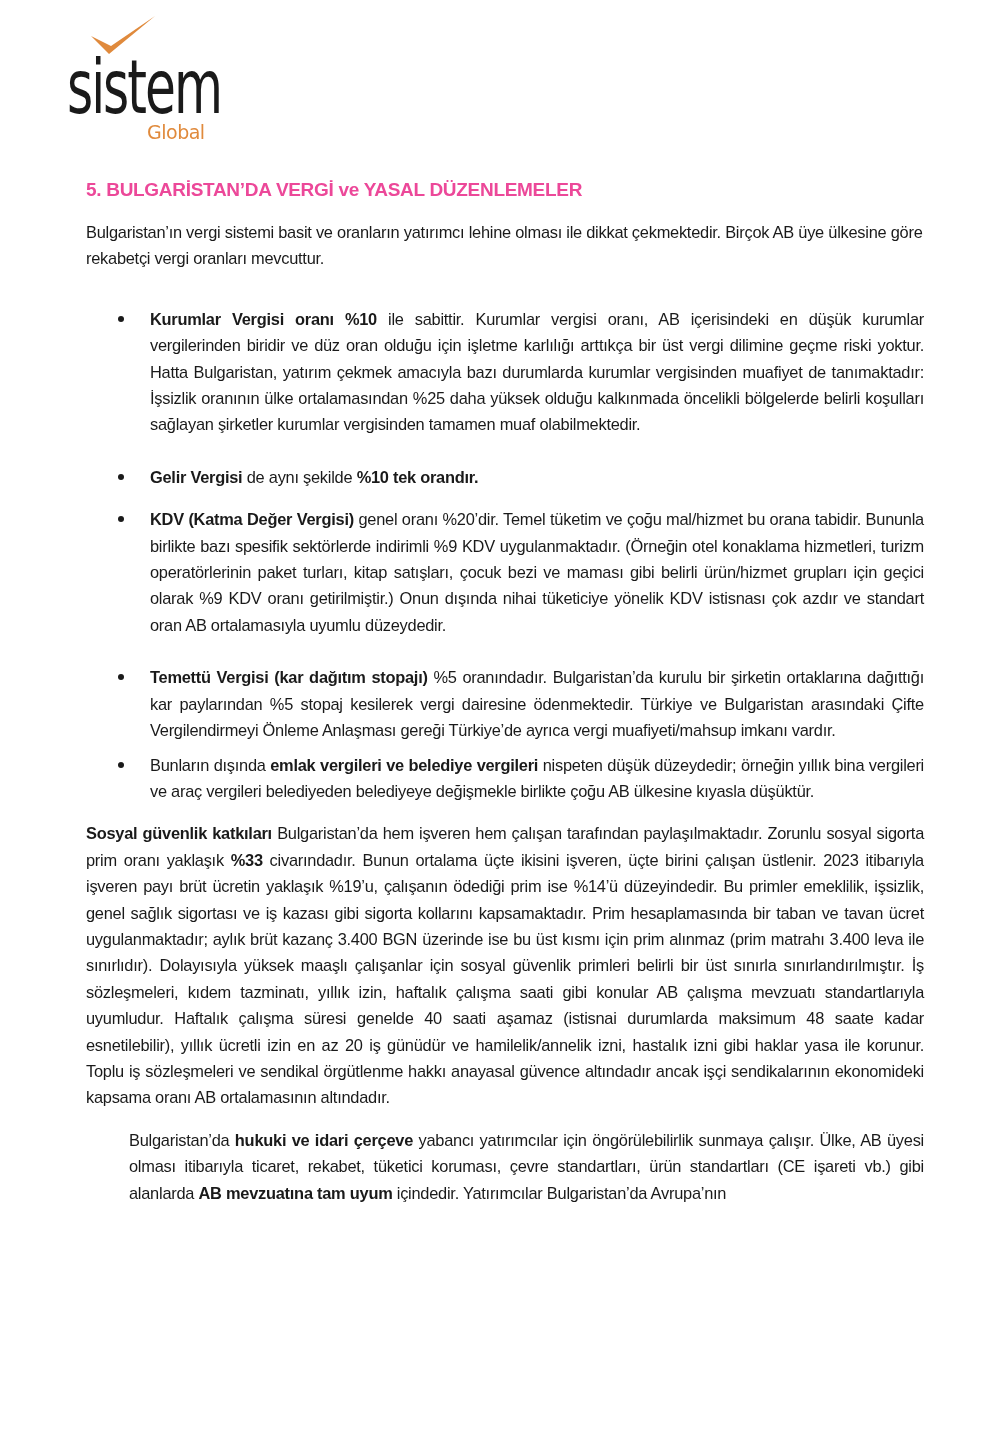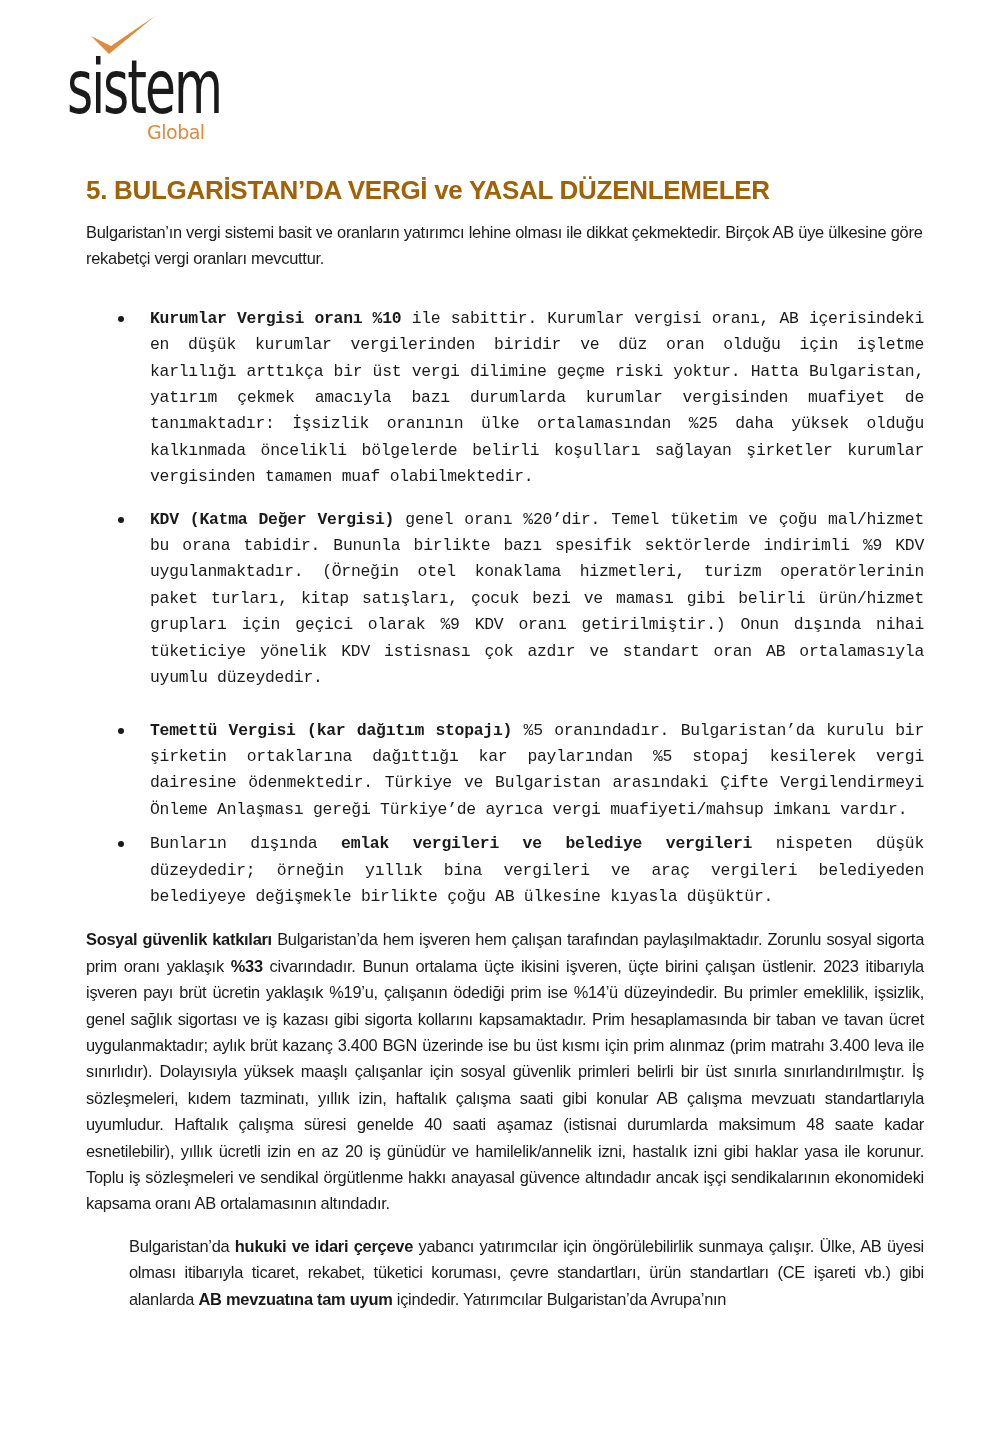--- a/index.html
+++ b/index.html
@@ -17,29 +17,29 @@
   }
   .logo-sub {
     position: absolute; left: 80px; top: 108px;
     font-family: "DejaVu Sans", sans-serif; font-weight: normal; font-size: 19px;
     line-height: 20px; color: #e08a3c; letter-spacing: -0.5px;
   }
   .check { position: absolute; left: 22px; top: 0; }
 
   .content { position: absolute; left: 86px; top: 175px; width: 838px; }
   h1 {
-    margin: 0; font-size: 26px; line-height: 30px; font-weight: bold;
-    color: #a16207; letter-spacing: -0.3px;
+    margin: 0; font-size: 19px; line-height: 30px; font-weight: bold;
+    color: #ec4899; letter-spacing: -0.3px;
   }
   p, li {
     font-size: 16.4px; line-height: 26.4px; text-align: justify; margin: 0;
     letter-spacing: -0.25px;
   }
   .intro { margin-top: 14px; text-align: left; }
-  ul { list-style: none; margin: 0; padding: 0; font-family: Liberation Mono, monospace; }
+  ul { list-style: none; margin: 0; padding: 0; }
   li { position: relative; padding-left: 64px; margin-top: 0; }
   li .bullet {
     position: absolute; left: 32px; top: 10px; width: 6px; height: 6px;
     border-radius: 50%; background: #1a1a1a;
   }
   .b1 { margin-top: 34px; }
   .b2 { margin-top: 26px; }
   .b3 { margin-top: 16px; }
   .b4 { margin-top: 26px; }
   .b5 { margin-top: 8px; }
@@ -60,20 +60,24 @@
 
 <div class="content">
   <h1>5. BULGARİSTAN’DA VERGİ ve YASAL DÜZENLEMELER</h1>
   <p class="intro">Bulgaristan’ın vergi sistemi basit ve oranların yatırımcı lehine olması ile dikkat çekmektedir. Birçok AB üye ülkesine göre rekabetçi vergi oranları mevcuttur.</p>
 
   <ul>
     <li class="b1">
       <span class="bullet"></span>
       <b>Kurumlar Vergisi oranı %10</b><span> ile sabittir. Kurumlar vergisi oranı, AB içerisindeki en düşük kurumlar vergilerinden biridir ve düz oran olduğu için işletme karlılığı arttıkça bir üst vergi dilimine geçme riski yoktur. Hatta Bulgaristan, yatırım çekmek amacıyla bazı durumlarda kurumlar vergisinden muafiyet de tanımaktadır: İşsizlik oranının ülke ortalamasından %25 daha yüksek olduğu kalkınmada öncelikli bölgelerde belirli koşulları sağlayan şirketler kurumlar vergisinden tamamen muaf olabilmektedir.</span>
     </li>
+    <li class="b2">
+      <span class="bullet"></span>
+      <b>Gelir Vergisi</b><span> de aynı şekilde </span><b>%10 tek orandır.</b>
+    </li>
     <li class="b3">
       <span class="bullet"></span>
       <b>KDV (Katma Değer Vergisi)</b><span> genel oranı %20’dir. Temel tüketim ve çoğu mal/hizmet bu orana tabidir. Bununla birlikte bazı spesifik sektörlerde indirimli %9 KDV uygulanmaktadır. (Örneğin otel konaklama hizmetleri, turizm operatörlerinin paket turları, kitap satışları, çocuk bezi ve maması gibi belirli ürün/hizmet grupları için geçici olarak %9 KDV oranı getirilmiştir.) Onun dışında nihai tüketiciye yönelik KDV istisnası çok azdır ve standart oran AB ortalamasıyla uyumlu düzeydedir.</span>
     </li>
     <li class="b4">
       <span class="bullet"></span>
       <b>Temettü Vergisi (kar dağıtım stopajı)</b><span> %5 oranındadır. Bulgaristan’da kurulu bir şirketin ortaklarına dağıttığı kar paylarından %5 stopaj kesilerek vergi dairesine ödenmektedir. Türkiye ve Bulgaristan arasındaki Çifte Vergilendirmeyi Önleme Anlaşması gereği Türkiye’de ayrıca vergi muafiyeti/mahsup imkanı vardır.</span>
     </li>
     <li class="b5">
       <span class="bullet"></span>

